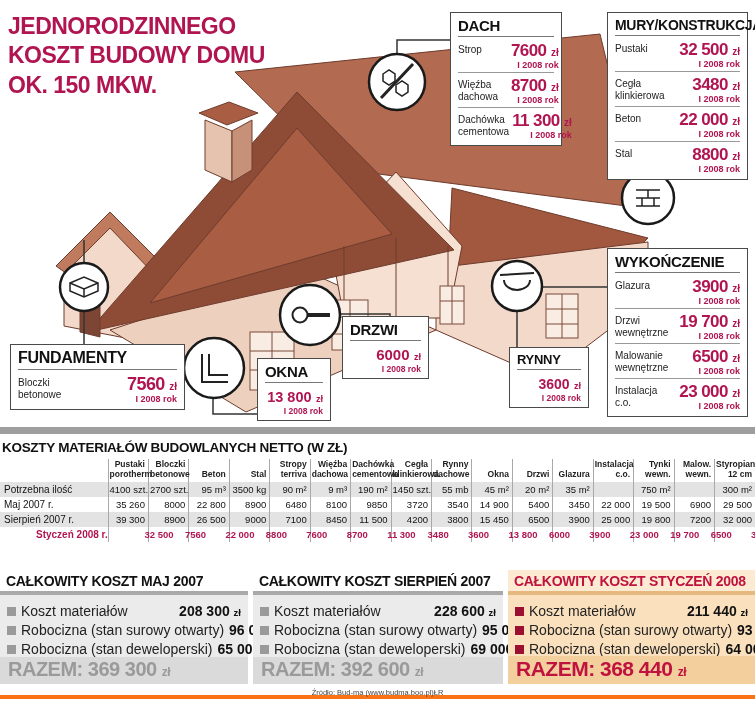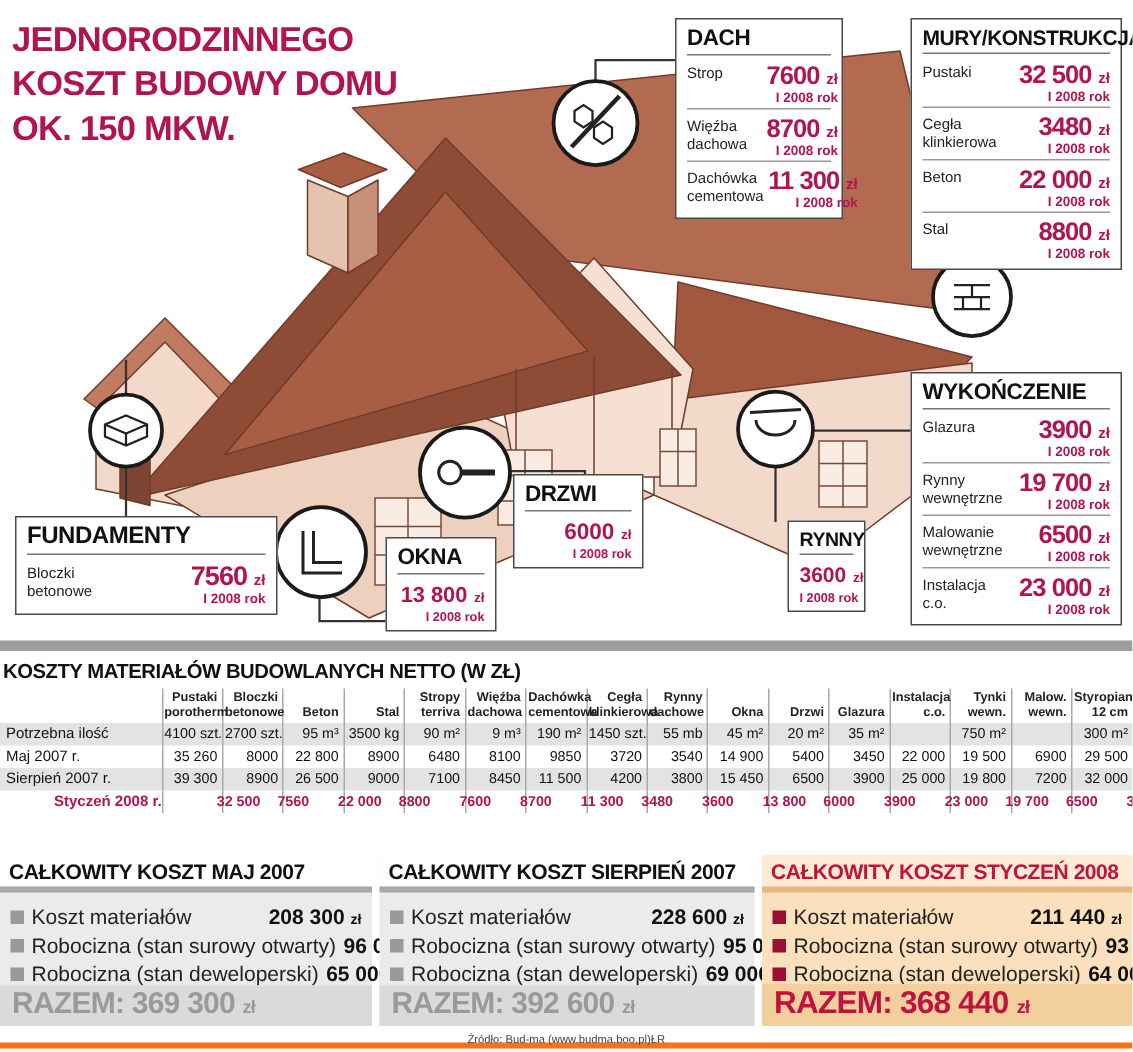--- a/index.html
+++ b/index.html
@@ -24,21 +24,21 @@
   .ci .val{text-align:right; white-space:nowrap; flex:1;}
   .ci .num{font-size:17px; font-weight:bold; color:var(--accent); letter-spacing:-0.6px;}
   .ci .zl{font-size:10px; font-weight:bold; color:var(--accent);}
   .ci .per{display:block; font-size:9px; font-weight:bold; color:var(--accent); margin-top:-1px;}
   .co-dach{left:450px; top:12px; width:112px;}
   .co-mury{left:607px; top:12px; width:141px;}
   .co-wyk{left:607px; top:248px; width:141px;}
   .co-fund{left:10px; top:344px; width:175px;}
   .co-okna{left:257px; top:358px; width:74px;}
   .co-drzwi{left:342px; top:316px; width:87px;}
-  .co-rynny{left:509px; top:347px; width:52px;margin-left:16px;}
+  .co-rynny{left:509px; top:347px; width:80px;}
   .mini .val{text-align:right; white-space:nowrap; padding:4px 0 1px;}
   .mini .num{font-size:14.5px;}
   .mini .zl{font-size:9px;}
   .mini .per{font-size:8.5px;}
   .co-rynny h3{font-size:13px;}
   .co-fund h3{font-size:16px;}
   .co-fund .num{font-size:18px;}
 
   
   #graybar{position:absolute; left:0; top:427px; width:755px; height:7px; background:#9e9e9e; z-index:2;}
@@ -237,21 +237,21 @@
 
   <div class="callout co-wyk">
     <h3>WYKOŃCZENIE</h3>
     <div class="ci">
       <span class="lab">Glazura</span>
       <span class="val"><span class="num">3900</span>
         <span class="zl">zł</span>
         <span class="per">I 2008 rok</span></span>
     </div>
     <div class="ci">
-      <span class="lab">Rynny wewnętrzne</span>
+      <span class="lab">Drzwi wewnętrzne</span>
       <span class="val"><span class="num">19 700</span>
         <span class="zl">zł</span>
         <span class="per">I 2008 rok</span></span>
     </div>
     <div class="ci">
       <span class="lab">Malowanie wewnętrzne</span>
       <span class="val"><span class="num">6500</span>
         <span class="zl">zł</span>
         <span class="per">I 2008 rok</span></span>
     </div>

